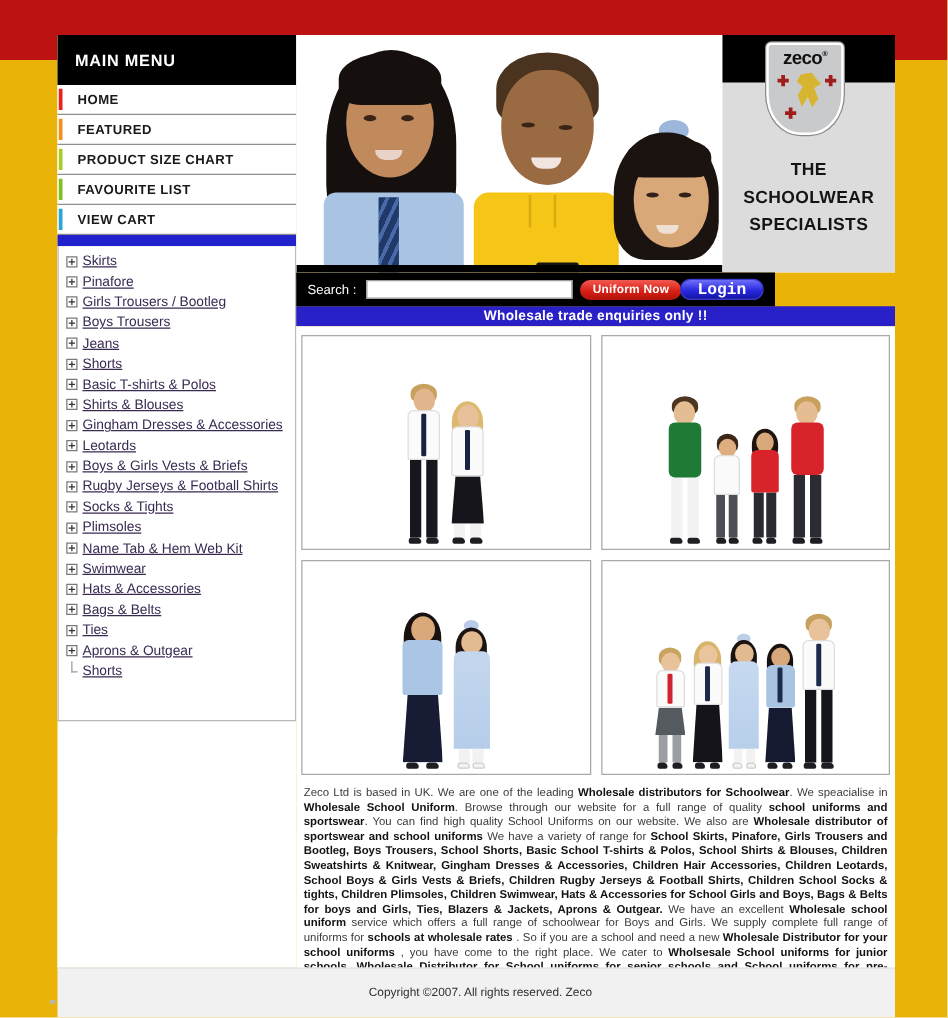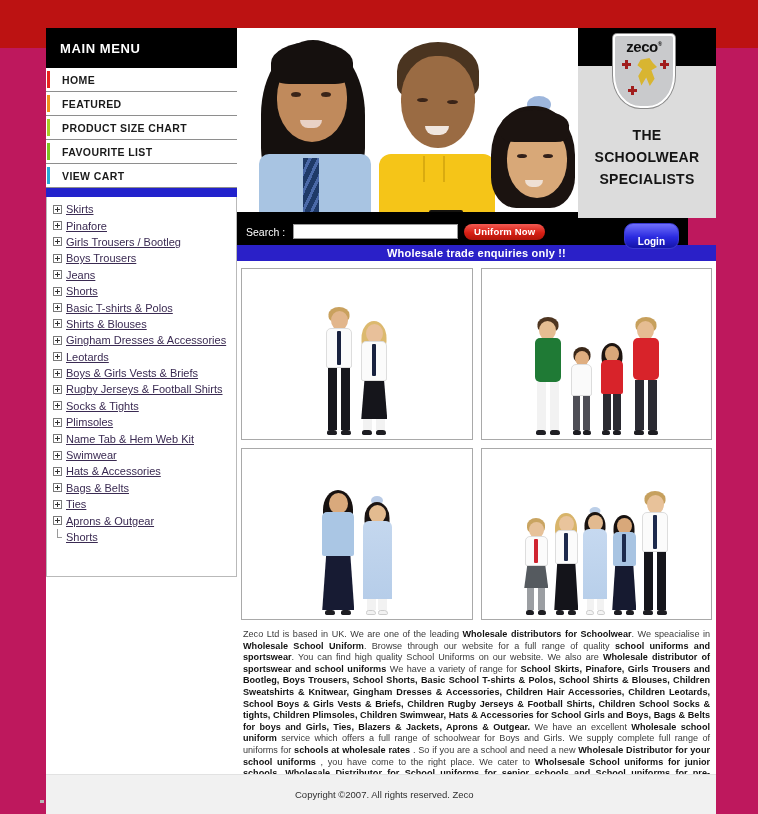--- a/index.html
+++ b/index.html
@@ -7,21 +7,21 @@
   html, body {
     margin: 0; padding: 0;
     width: 758px; height: 814px;
     background: #ffffff;
     font-family: "Liberation Sans", sans-serif;
     overflow: hidden;
   }
   #page {
     position: relative;
     width: 758px; height: 814px;
-    background: #be185d;
+    background: #eab308;
   }
   
   .top-red {
     position: absolute;
     left: 0; top: 0;
     width: 758px; height: 28px;
     background: #bc1212;
   }
   .top-red-left {
     position: absolute;
@@ -236,21 +236,21 @@
     font-weight: bold;
     color: #141414;
     line-height: 22px;
     letter-spacing: 0.3px;
   }
 
   
   .searchbar {
     position: relative;
     height: 27px;
-    width: 451px;
+    width: 383px;
     background: #000000;
     display: flex;
     align-items: center;
   }
   .search-label {
     color: #ffffff;
     font-size: 10.5px;
     margin-left: 9px;
     margin-right: 8px;
     white-space: nowrap;
@@ -275,28 +275,28 @@
     font-size: 9.5px;
     font-weight: bold;
     font-family: "Liberation Sans", sans-serif;
     cursor: pointer;
     letter-spacing: 0.2px;
   }
   .login-btn {
     position: absolute;
     right: 9px; top: 5px;
     height: 17px;
-    padding: 12px 13px;
+    padding: 0 13px;
     border: 1px solid #3a3ad0;
     border-radius: 9px;
     background: linear-gradient(#6f6ffa, #2a2ae0 55%, #1414a8);
     color: #ffffff;
-    font-size: 10px;
+    font-size: 13px;
     font-weight: bold;
-    font-family: Liberation Sans, sans-serif;
+    font-family: Liberation Mono, monospace;
     cursor: pointer;
   }
   .notice {
     height: 16px;
     width: 479px;
     background: #2a20c8;
     color: #ffffff;
     font-size: 11px;
     font-weight: bold;
     display: flex;

